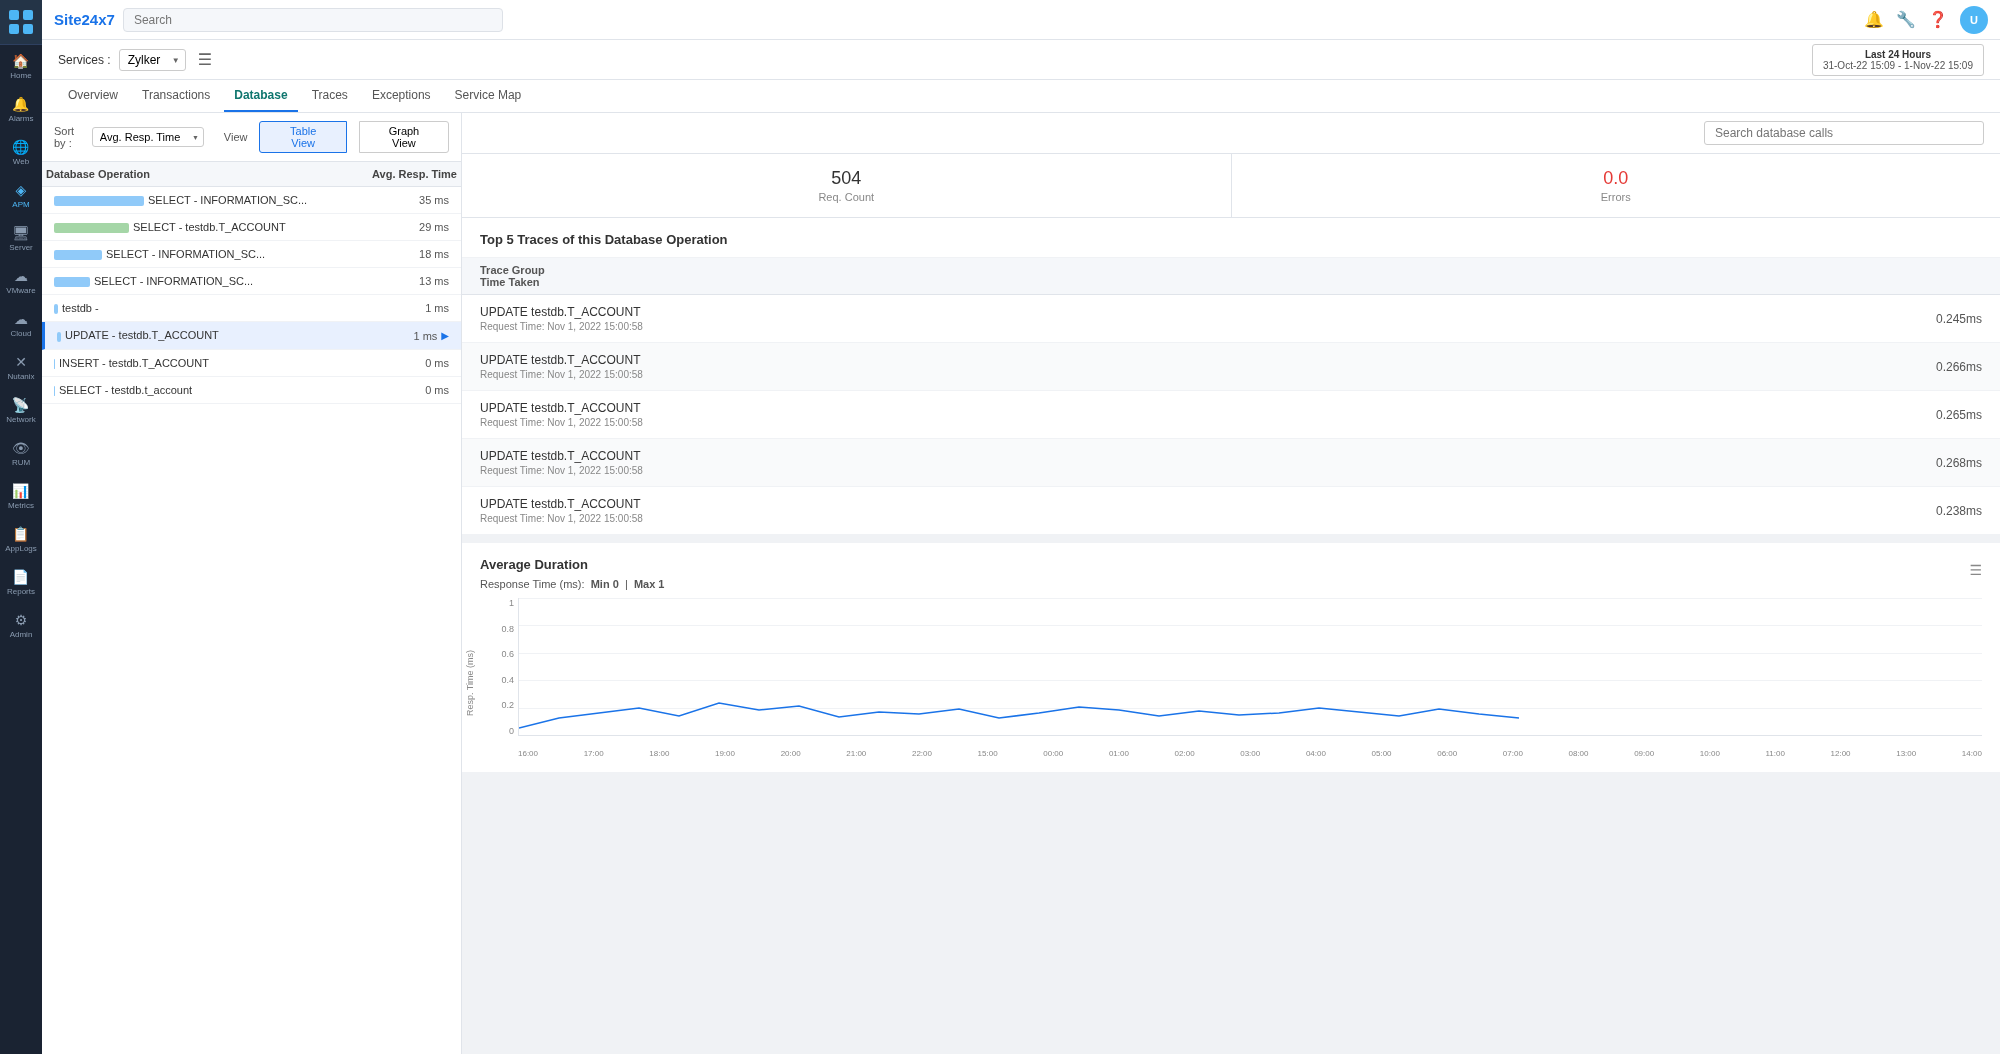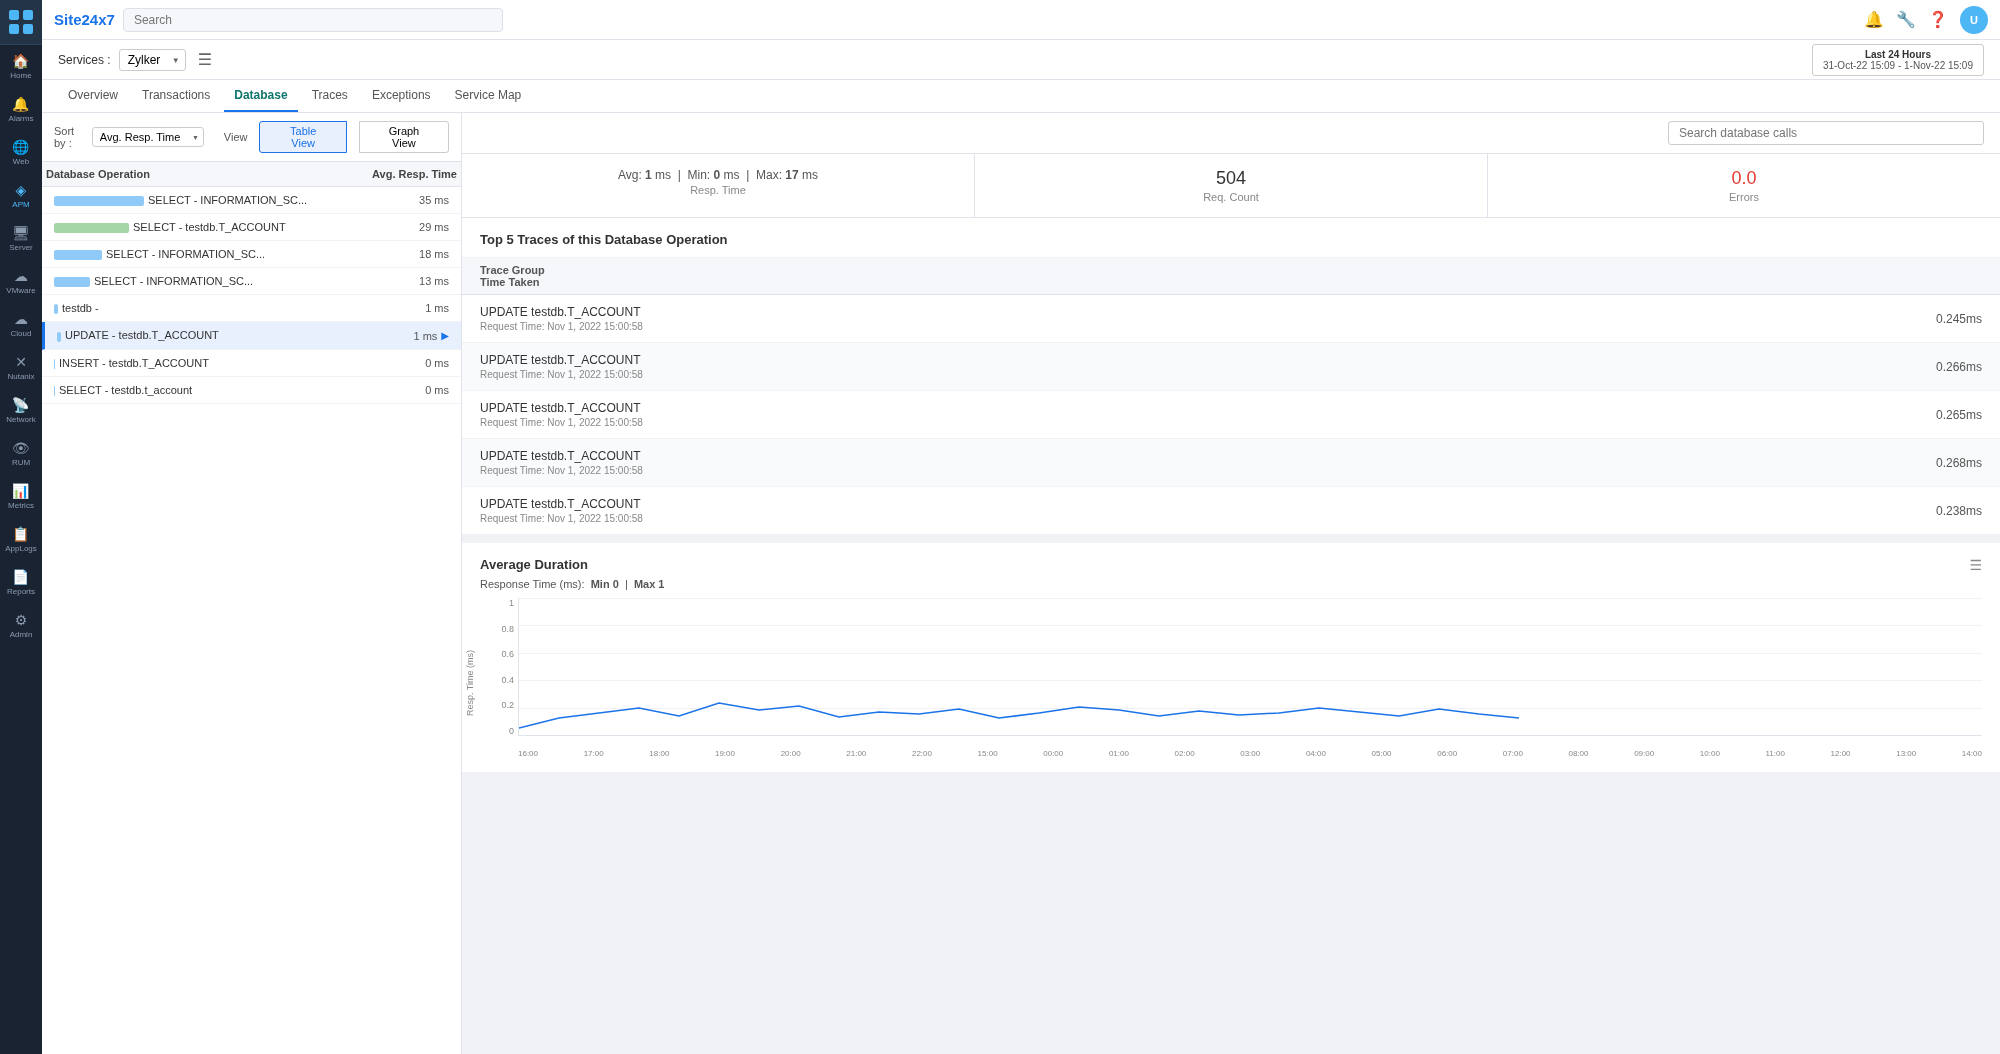--- a/index.html
+++ b/index.html
@@ -286,32 +286,24 @@
       </span>
       <span class="time">0 ms</span>
 
     </div>
         </div>
     </div>
 
     <div class="right-panel">
 
       <div style="background:#fff; border-bottom:1px solid #e0e4ea; padding:8px 16px; display:flex; justify-content:flex-end;">
-        <input type="text" style="width: 316px; border: 1px solid rgb(204, 204, 204); border-radius: 3px; padding: 4px 10px; font-size: 12px;" placeholder="Search database calls">
+        <input type="text" style="width: 280px; border: 1px solid rgb(204, 204, 204); border-radius: 3px; padding: 4px 10px; font-size: 12px;" placeholder="Search database calls">
       </div>
 
       <div class="stats-bar">
-        <div class="stat-cell">
-          <div class="stat-vals">
-            Avg: <strong>1</strong> ms &nbsp;|&nbsp;
-            Min: <strong>0</strong> ms &nbsp;|&nbsp;
-            Max: <strong>17</strong> ms
-          </div>
-          <div class="stat-label">Resp. Time</div>
-        </div>
         <div class="stat-cell">
           <div class="stat-num">504</div>
           <div class="stat-label">Req. Count</div>
         </div>
         <div class="stat-cell">
           <div class="stat-num red">0.0</div>
           <div class="stat-label">Errors</div>
         </div>
       </div>
 
@@ -355,21 +347,21 @@
       <div class="trace-info">
         <div class="trace-op">UPDATE testdb.T_ACCOUNT</div>
         <div class="trace-time">Request Time: Nov 1, 2022 15:00:58</div>
       </div>
       <div class="trace-taken">0.238ms</div>
     </div>
           </div>
       </div>
 
       <div class="chart-section">
-        <div style="display:flex; justify-content:space-between; align-items:flex-start;">
+        <div style="display:flex; justify-content:space-between; align-items:flex-end;">
           <div class="chart-title">Average Duration</div>
           <span class="chart-menu">☰</span>
         </div>
         <div class="chart-resp-label">
           <span>Response Time (ms):</span>
           &nbsp;<strong>Min 0</strong>
           &nbsp;|&nbsp;
           <strong>Max 1</strong>
         </div>
         <div class="chart-container">

